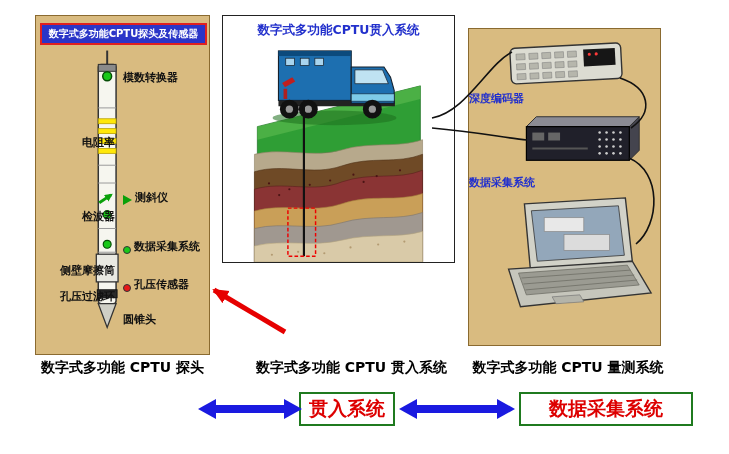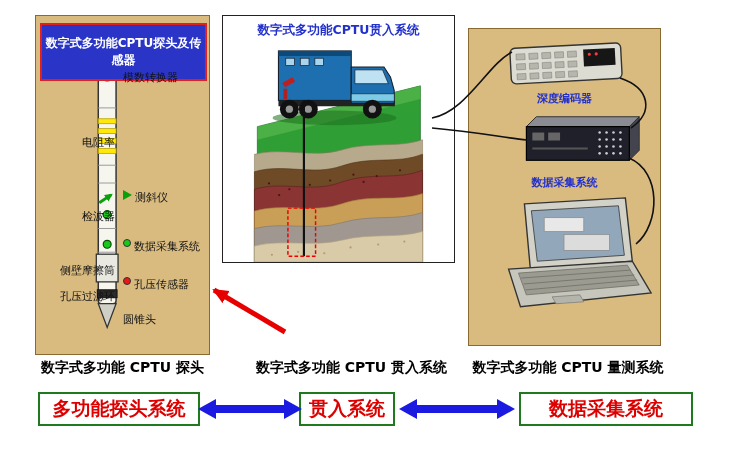--- a/index.html
+++ b/index.html
@@ -7,35 +7,35 @@
   .stage { position:relative; width:729px; height:454px; background:#fff; overflow:hidden; }
 
   .panel { position:absolute; z-index:1; }
   #probe-panel { left:35px; top:15px; width:175px; height:340px; background:#d9bb80; border:1px solid #8a6a30; }
   #mid-panel   { left:222px; top:15px; width:233px; height:248px; background:#fff; border:1px solid #222; }
   #right-panel { left:468px; top:28px; width:193px; height:318px; background:#d9bb80; border:1px solid #8a6a30; }
 
   svg.fill { position:absolute; left:0; top:0; width:100%; height:100%; }
 
   .probe-title { position:absolute; left:4px; top:7px; width:167px; background:#2a35c8; border:2px solid #e02020;
-                 color:#fff; font-size:12px; font-weight:bold; text-align:center; padding:10px 0; z-index:2; }
+                 color:#fff; font-size:10px; font-weight:bold; text-align:center; padding:2px 0; z-index:2; }
   .mid-title { position:absolute; left:0; top:6px; width:100%; text-align:center; color:#2230cc;
                font-weight:bold; font-size:12.5px; z-index:2; }
 
-  .plabel { position:absolute; font-size:11px; font-weight:normal; color:#111; white-space:nowrap;
-            display:flex; align-items:flex-start; gap:3px; z-index:2; }
+  .plabel { position:absolute; font-size:11px; font-weight:bold; color:#111; white-space:nowrap;
+            display:flex; align-items:flex-end; gap:3px; z-index:2; }
   .plabel.right { left:87px; }
   .plabel.left  { left:20px; width:59px; justify-content:flex-end; }
   .dot { width:8px; height:8px; border-radius:50%; display:inline-block; border:1px solid #333; flex:0 0 auto; }
   .dot.green { background:#19c819; }
   .dot.red   { background:#e81818; }
   .tri-green { width:0; height:0; border-left:9px solid #0aa00a; border-top:5px solid transparent;
                border-bottom:5px solid transparent; display:inline-block; flex:0 0 auto; }
 
-  .dev-label { position:absolute; left:0; width:100%; text-align:center; color:#2230cc;
+  .dev-label { position:absolute; left:0; width:100%; color:#2230cc;
                font-weight:bold; font-size:11px; z-index:2; }
 
   .caption { position:absolute; top:359px; text-align:center; font-weight:bold; font-size:14px; color:#000; z-index:2; }
   #caption-probe { left:35px; width:175px; }
   #caption-penetration { left:235px; width:233px; }
   #caption-measurement { left:455px; width:226px; }
 
   .flow-box { position:absolute; top:392px; height:34px; border:2px solid #1f7a1f; background:#fff;
               color:#dd0000; font-weight:bold; font-size:19px; text-align:center; line-height:29px; z-index:2; }
   #flow-box-probe { left:38px; width:162px; }
@@ -246,21 +246,20 @@
       </g>
     </svg>
     <div class="dev-label" style="top:62px">深度编码器</div>
     <div class="dev-label" style="top:146px">数据采集系统</div>
   </section>
 
   <div class="caption" id="caption-probe">数字式多功能 CPTU 探头</div>
   <div class="caption" id="caption-penetration">数字式多功能 CPTU 贯入系统</div>
   <div class="caption" id="caption-measurement">数字式多功能 CPTU 量测系统</div>
 
-  <div class="flow-box" id="flow-box-probe">多功能探头系统</div>
   <div class="flow-box" id="flow-box-penetration">贯入系统</div>
   <div class="flow-box" id="flow-box-acquisition">数据采集系统</div>
 
   <svg class="overlay" viewBox="0 0 729 454">
     <defs>
       <marker id="redhead" markerUnits="userSpaceOnUse" markerWidth="22" markerHeight="18" refX="14" refY="7" orient="auto">
         <path d="M0,0 L16,7 L0,14 Z" fill="#e60000"></path>
       </marker>
     </defs>
     <g fill="none" stroke="#111" stroke-width="1.6">

